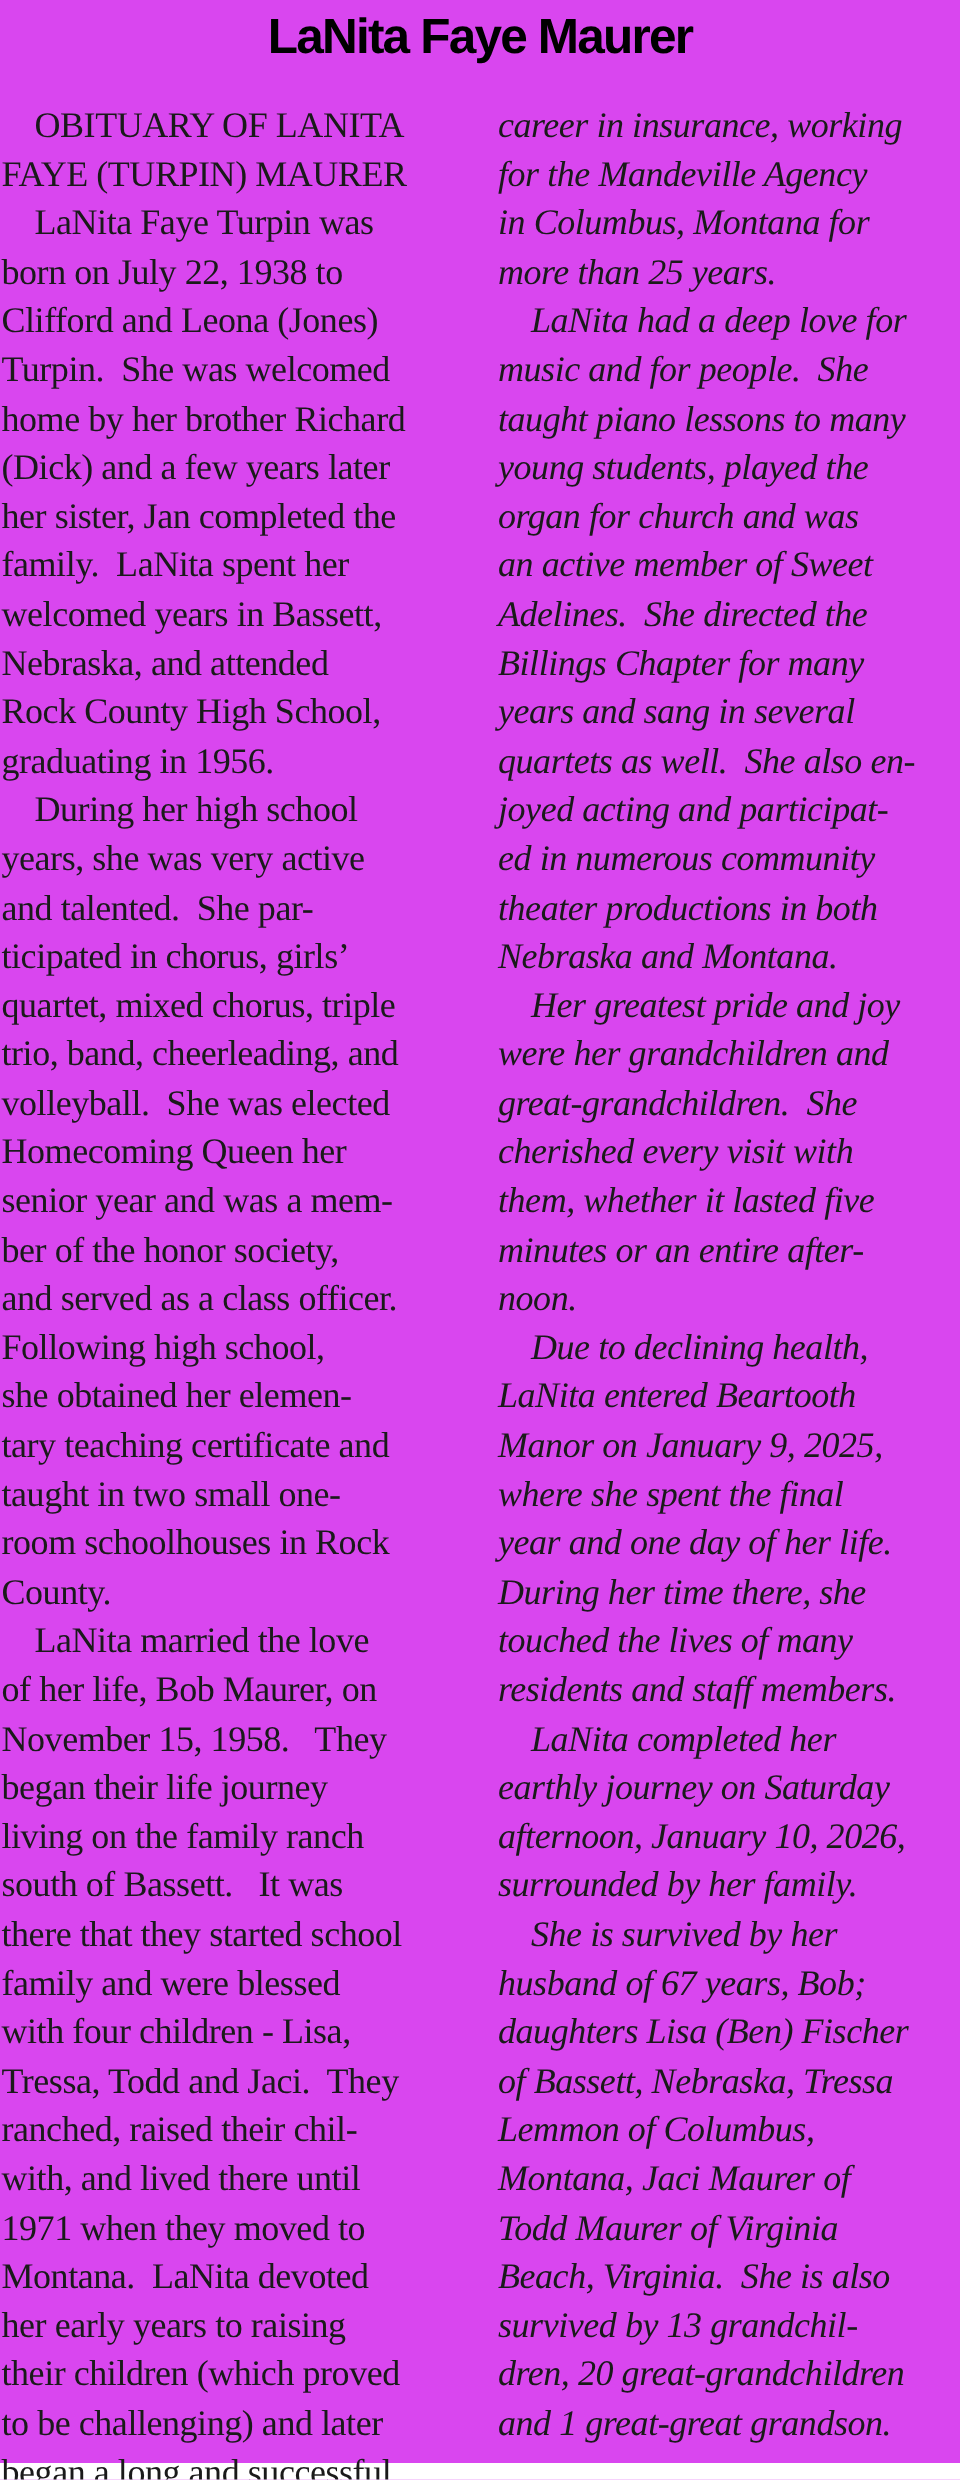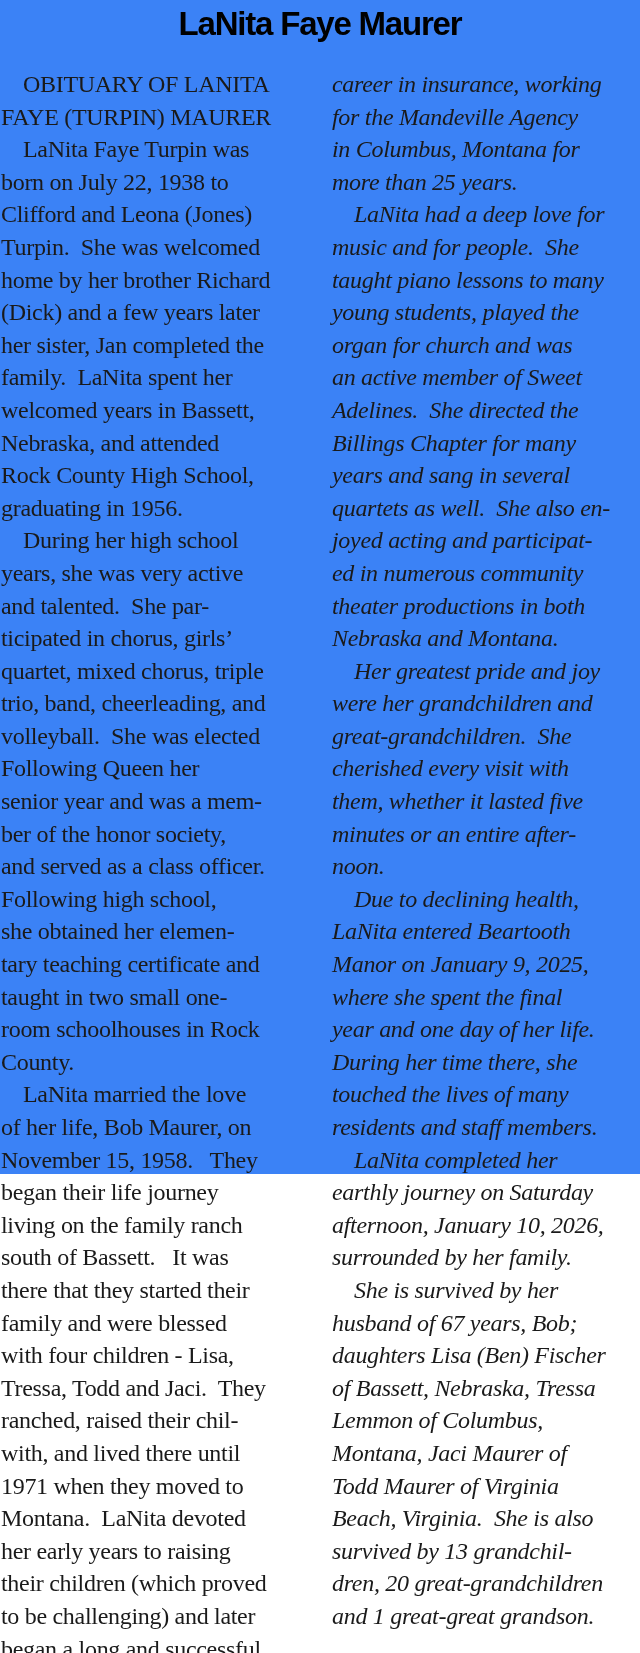--- a/index.html
+++ b/index.html
@@ -9,22 +9,22 @@
     background: #ffffff;
   }
   body {
     width: 640px;
     height: 1653px;
     overflow: hidden;
     font-family: "Liberation Serif", serif;
   }
   .page {
     width: 640px;
-    height: 1174px;
-    background: #3b82f6;
+    height: 1642px;
+    background: #d946ef;
   }
   .title {
     margin: 0;
     padding-top: 3px;
     text-align: center;
     font-family: "Liberation Sans", sans-serif;
     font-weight: bold;
     font-size: 33px;
     line-height: 42px;
     letter-spacing: -1.2px;
@@ -72,37 +72,37 @@
         <div class="line">Nebraska, and attended</div>
         <div class="line">Rock County High School,</div>
         <div class="line">graduating in 1956.</div>
         <div class="line indent">During her high school</div>
         <div class="line">years, she was very active</div>
         <div class="line">and talented.  She par-</div>
         <div class="line">ticipated in chorus, girls’</div>
         <div class="line">quartet, mixed chorus, triple</div>
         <div class="line">trio, band, cheerleading, and</div>
         <div class="line">volleyball.  She was elected</div>
-        <div class="line">Following Queen her</div>
+        <div class="line">Homecoming Queen her</div>
         <div class="line">senior year and was a mem-</div>
         <div class="line">ber of the honor society,</div>
         <div class="line">and served as a class officer.</div>
         <div class="line">Following high school,</div>
         <div class="line">she obtained her elemen-</div>
         <div class="line">tary teaching certificate and</div>
         <div class="line">taught in two small one-</div>
         <div class="line">room schoolhouses in Rock</div>
         <div class="line">County.</div>
         <div class="line indent">LaNita married the love</div>
         <div class="line">of her life, Bob Maurer, on</div>
         <div class="line">November 15, 1958.   They</div>
         <div class="line">began their life journey</div>
         <div class="line">living on the family ranch</div>
         <div class="line">south of Bassett.   It was</div>
-        <div class="line">there that they started their</div>
+        <div class="line">there that they started school</div>
         <div class="line">family and were blessed</div>
         <div class="line">with four children - Lisa,</div>
         <div class="line">Tressa, Todd and Jaci.  They</div>
         <div class="line">ranched, raised their chil-</div>
         <div class="line">with, and lived there until</div>
         <div class="line">1971 when they moved to</div>
         <div class="line">Montana.  LaNita devoted</div>
         <div class="line">her early years to raising</div>
         <div class="line">their children (which proved</div>
         <div class="line">to be challenging) and later</div>

